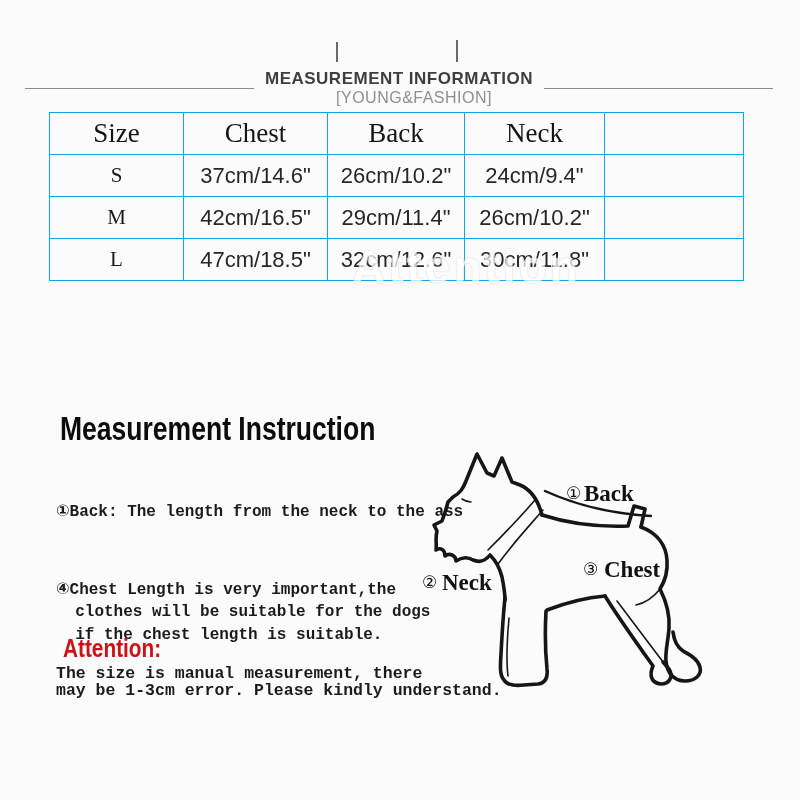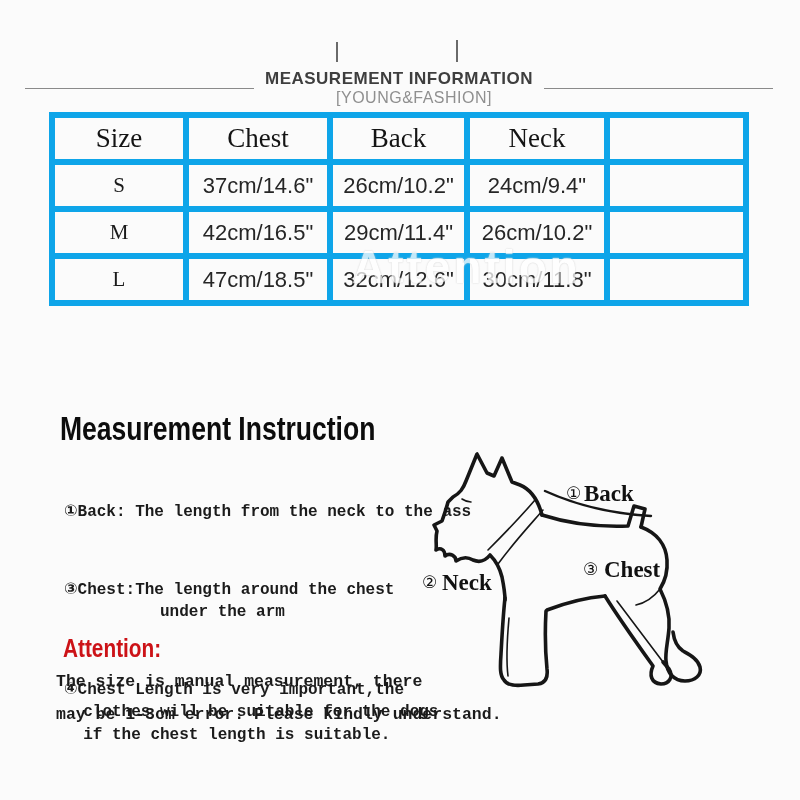--- a/index.html
+++ b/index.html
@@ -17,45 +17,45 @@
   
   .hdr{position:absolute;left:25px;right:27px;top:63px;height:26px;
        display:flex;align-items:flex-end;gap:11px;}
   .hdr .rule{flex:1;height:1px;background:#8a8a8a;}
   .hdr .title{font-size:17px;font-weight:bold;color:#3e3e3e;letter-spacing:.5px;white-space:nowrap;}
   .subtitle{position:absolute;left:0;right:0;top:89px;text-align:center;
             font-size:16px;color:#8f8f8f;letter-spacing:.5px;margin-left:28px;}
 
   
   table.size{position:absolute;left:49px;top:112px;border-collapse:collapse;table-layout:fixed;}
-  table.size td,table.size th{border:6px solid #0ea5e9;text-align:center;vertical-align:middle;
+  table.size td,table.size th{border:1px solid #0ea5e9;text-align:center;vertical-align:middle;
        height:41px;padding:0;background:transparent;}
   table.size th{font-family:"Liberation Serif",serif;font-weight:500;font-size:27px;color:#141414;}
   td.szcell{font-family:"Liberation Serif",serif;font-size:21px;color:#1a1a1a;}
   td.valcell{font-size:22px;color:#262626;}
   col.c-size{width:134px;} col.c-chest{width:144px;} col.c-back{width:137px;}
   col.c-neck{width:140px;} col.c-empty{width:139px;}
 
   .watermark{position:absolute;left:352px;top:240px;
      font-size:46px;font-weight:bold;letter-spacing:3px;color:#ffffff;
      text-shadow:0 0 2px #d2d2d2, 0 0 1px #cccccc;opacity:.75;pointer-events:none;}
 
   
   .instr-head{position:absolute;left:60px;top:409px;
      font-size:34px;font-weight:900;color:#0c0c0c;letter-spacing:0;
      transform:scaleX(.78);transform-origin:left center;white-space:nowrap;}
   .mono{font-family:"Liberation Mono","DejaVu Sans Mono","DejaVu Sans",monospace;
         font-weight:bold;white-space:pre;color:#1b1b1b;}
   .instr-list{position:absolute;left:56px;top:456px;font-size:16px;line-height:22.5px;}
-  .instr-list .item{margin-bottom:10px;margin-left:8px;}
+  .instr-list .item{margin-bottom:10px;}
 
   .attn-head{position:absolute;left:63px;top:633px;
      font-size:26px;font-weight:900;color:#cc1217;
      transform:scaleX(.8);transform-origin:left center;white-space:nowrap;}
-  .attn-body{position:absolute;left:56px;top:665px;font-size:16.5px;line-height:33px;}
+  .attn-body{position:absolute;left:56px;top:665px;font-size:16.5px;line-height:17px;}
 
   
   .dog{position:absolute;left:420px;top:440px;}
   .dog path{fill:none;stroke:#161616;stroke-linecap:round;stroke-linejoin:round;}
   .dog .main{stroke-width:3.6px;}
   .dog .thin{stroke-width:1.6px;}
   .dog .arc{stroke-width:2.4px;}
   .dog text{fill:#111;}
   .dog .lblnum{font-family:"DejaVu Sans",sans-serif;font-size:17px;}
   .dog .lblword{font-family:"Liberation Serif",serif;font-size:23px;font-weight:bold;}
@@ -114,22 +114,20 @@
     </tr>
   </tbody>
     </table>
 
   <div class="watermark">Attention</div>
 
   <div class="instr-head">Measurement Instruction</div>
 
   <div class="instr-list mono">
     <div class="item">①Back: The length from the neck to the ass</div>
-    <div class="item">③Chest:The length around the chest
-          under the arm</div>
     <div class="item">④Chest Length is very important,the
   clothes will be suitable for the dogs
   if the chest length is suitable.</div>
   </div>
 
   <div class="attn-head">Attention:</div>
   <div class="attn-body mono">The size is manual measurement, there
 may be 1-3cm error. Please kindly understand.</div>
 
   <svg class="dog" width="370" height="260" viewBox="0 0 370 260">

